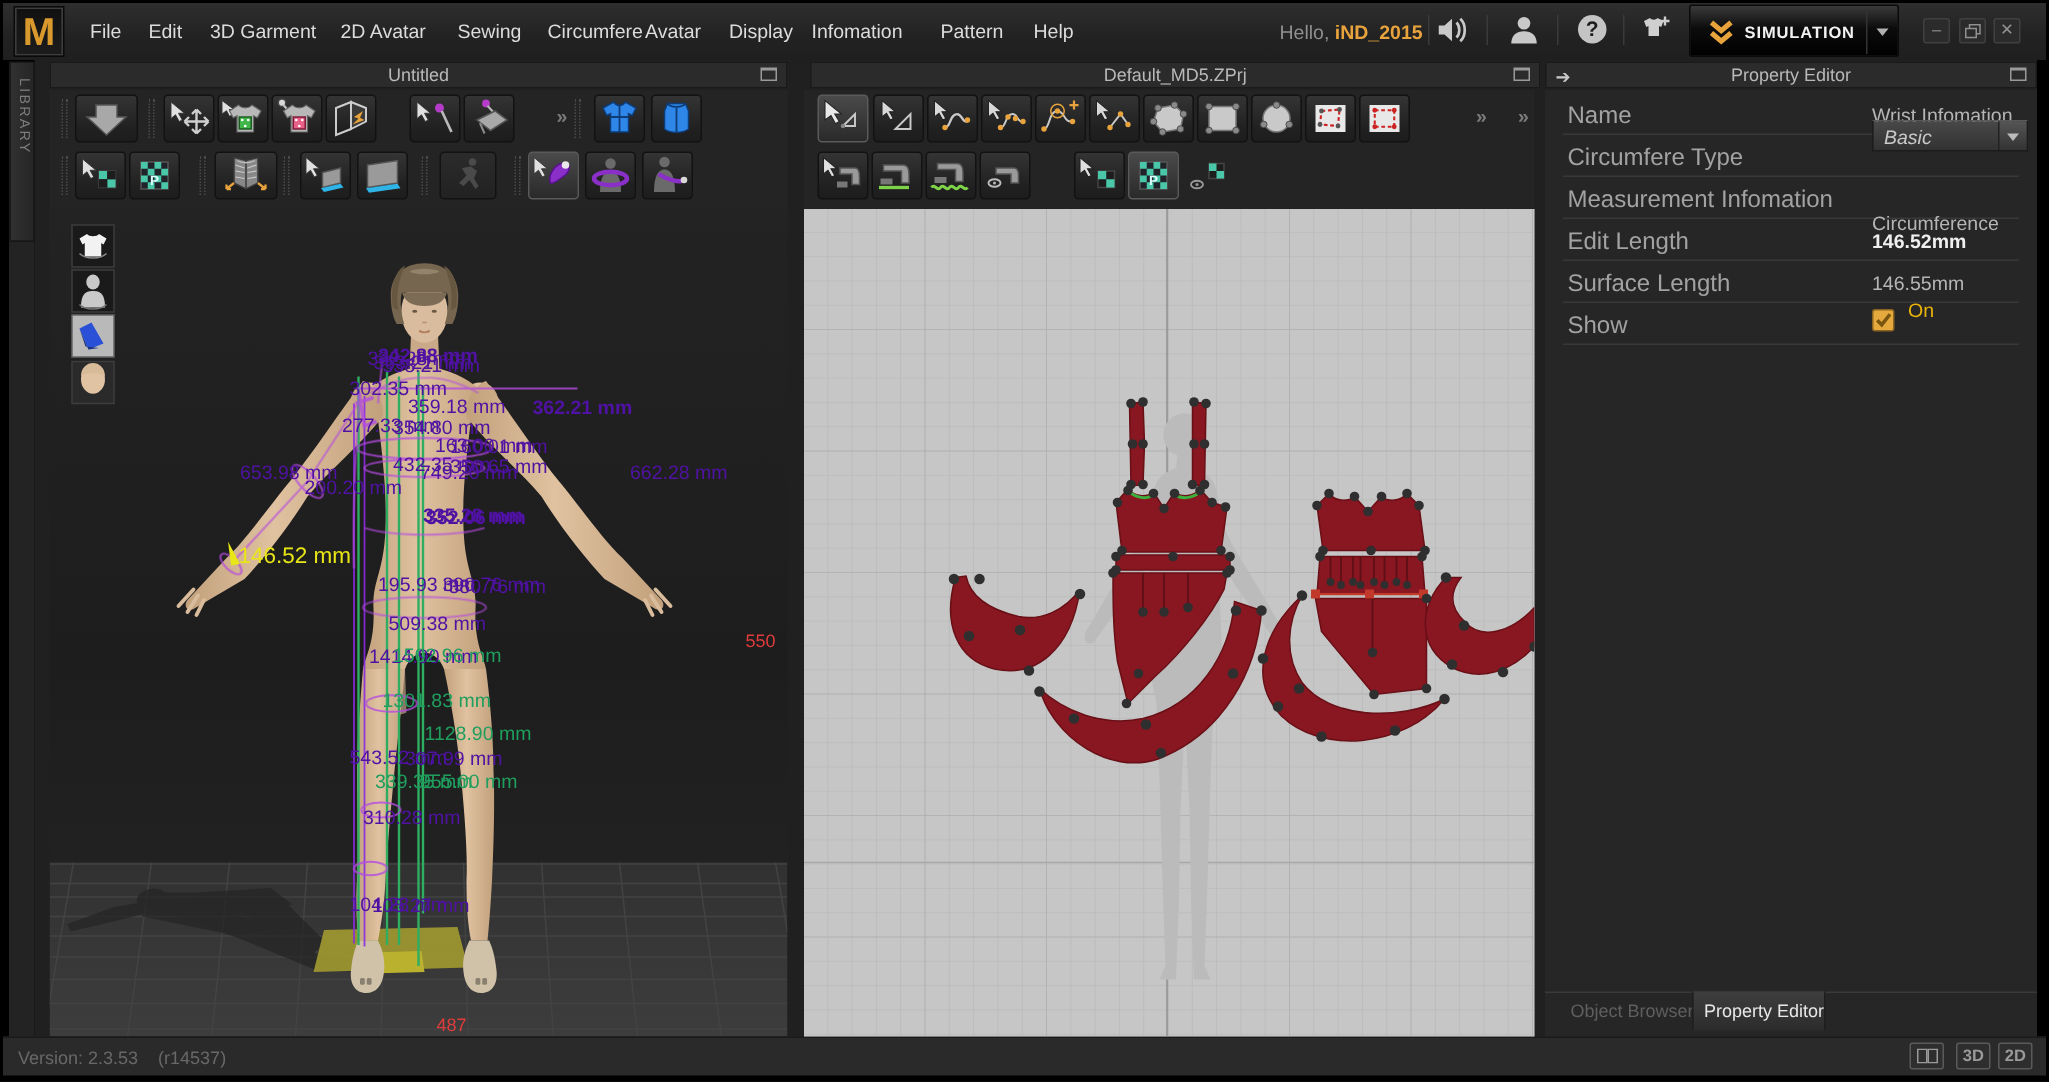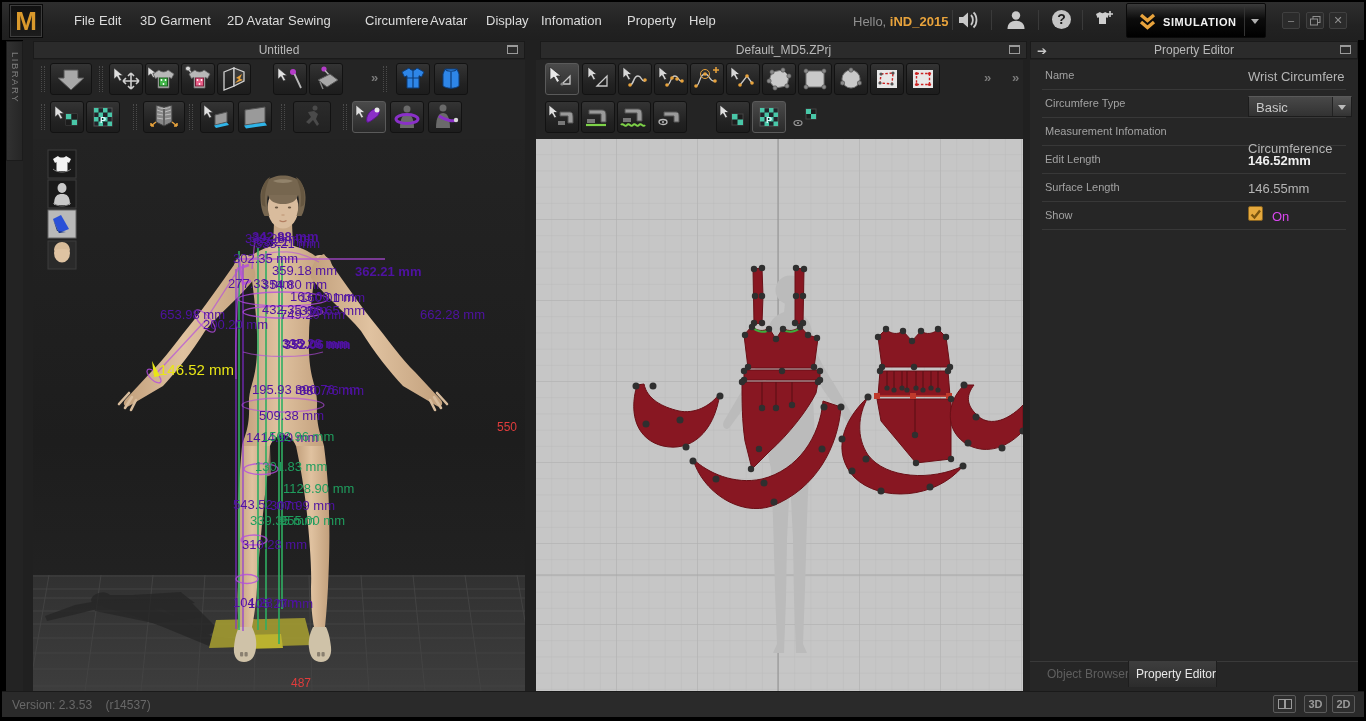--- a/index.html
+++ b/index.html
@@ -24,41 +24,41 @@
 #tb3d { left:33px; top:60px; width:492px; height:79px; background:#242424; }
 #tb2d { left:536px; top:60px; width:487px; height:79px; background:#242424; }
 .btn { position:absolute; width:34px; height:32px; background:linear-gradient(#343434,#212121 70%,#1d1d1d); border:1px solid #121212; border-radius:3px; }
 .btn.on { background:linear-gradient(#4a4a4a,#2a2a2a); border:1px solid #5a5a5a; }
 .btn svg { position:absolute; left:0; top:0; }
 .chev { position:absolute; color:#7a7a7a; font-size:13px; font-weight:bold; letter-spacing:-2px; }
 #v3d { left:33px; top:139px; width:492px; height:552px; background:linear-gradient(#232323,#1d1d1d 55%,#252525); overflow:hidden; }
 #v2d { left:536px; top:139px; width:487px; height:552px; background:#c6c6c6; overflow:hidden; }
 #prop { left:1030px; top:60px; width:328px; height:601px; background:#262626; }
 .prow { position:absolute; left:12px; width:304px; height:28px; border-bottom:1px solid #383838; }
-.plab { position:absolute; left:15px; top:7px; color:#a2a2a2; font-size:11px; }
+.plab { position:absolute; left:15px; top:7px; color:#a2a2a2; font-size:16px; }
 .pval { position:absolute; left:218px; top:7px; color:#b5b5b5; font-size:13px; }
 #ptabs { left:1030px; top:661px; width:328px; height:30px; background:#262626; }
 #statusbar { left:2px; top:691px; width:1362px; height:26px; background:#2a2a2a; border-top:1px solid #1a1a1a; }
 #version { position:absolute; left:10px; top:6px; color:#686868; font-size:12px; }
 .sbtn { position:absolute; top:3px; width:23px; height:18px; background:#2e2e2e; border:1px solid #5a5a5a; border-radius:2px; color:#9a9a9a; font-size:11px; font-weight:bold; text-align:center; line-height:16px; }
 </style>
 </head>
 <body>
 <div id="menubar" class="abs"></div>
 <div id="mlogo" class="abs">M</div>
-<div class="mitem abs" style="left:74px">File</div>
+<div class="mitem abs" style="left:60px">File</div>
 <div class="mitem abs" style="left:99px">Edit</div>
 <div class="mitem abs" style="left:140px">3D Garment</div>
 <div class="mitem abs" style="left:227px">2D Avatar</div>
-<div class="mitem abs" style="left:288px">Sewing</div>
+<div class="mitem abs" style="left:305px">Sewing</div>
 <div class="mitem abs" style="left:365px">Circumfere</div>
 <div class="mitem abs" style="left:430px">Avatar</div>
 <div class="mitem abs" style="left:486px">Display</div>
 <div class="mitem abs" style="left:541px">Infomation</div>
-<div class="mitem abs" style="left:627px">Property</div>
+<div class="mitem abs" style="left:627px">Pattern</div>
 <div class="mitem abs" style="left:689px">Help</div>
 <div id="hello" class="abs" style="left:853px">Hello, <b>iND_2015</b></div>
 <div id="topicons" class="abs">
   <div class="abs" style="left:952px;top:10px;width:1px;height:20px;background:#3a3a3a"></div>
   <svg class="abs" style="left:959px;top:11px" width="20" height="18" viewBox="0 0 20 18">
       <path d="M0,6 L4,6 L9,1.5 L9,16.5 L4,12 L0,12 Z" fill="#c9c9c9"></path>
       <path d="M12,4 C14.5,6.5 14.5,11.5 12,14 M14.5,1.5 C18.5,5 18.5,13 14.5,16.5" stroke="#c9c9c9" stroke-width="1.8" fill="none"></path>
     </svg>
   <div class="abs" style="left:991px;top:10px;width:1px;height:20px;background:#3a3a3a"></div>
   <svg class="abs" style="left:1006px;top:10px" width="20" height="20" viewBox="0 0 20 20">
@@ -749,40 +749,40 @@
 </svg>
 </div>
 <div id="prop" class="abs">
   <div class="prow" style="top:2px"></div>
   <div class="prow" style="top:30px"></div>
   <div class="prow" style="top:58px"></div>
   <div class="prow" style="top:86px"></div>
   <div class="prow" style="top:114px"></div>
   <div class="prow" style="top:142px"></div>
   <div class="plab" style="top:9px">Name</div>
-    <div class="pval" style="top:9px">Wrist Circumfere</div>
+    <div class="pval" style="top:9px">Wrist Infomation</div>
   <div class="plab" style="top:37px">Circumfere Type</div>
-  <div class="abs" style="left:218px;top:36px;width:104px;height:21px;background:linear-gradient(#484848,#323232);border:1px solid #1c1c1c;border-top-color:#5a5a5a;">
+  <div class="abs" style="left:218px;top:20px;width:104px;height:21px;background:linear-gradient(#484848,#323232);border:1px solid #1c1c1c;border-top-color:#5a5a5a;font-style:italic;">
      <span style="position:absolute;left:7px;top:3px;color:#c9c9c9;font-size:13px">Basic</span>
      <span style="position:absolute;right:0;top:0;width:19px;height:19px;background:linear-gradient(#555,#333);border-left:1px solid #222"></span>
      <span style="position:absolute;right:5px;top:8px;width:0;height:0;border-left:4px solid transparent;border-right:4px solid transparent;border-top:5px solid #bbb"></span>
   </div>
   <div class="plab" style="top:65px">Measurement Infomation</div>
     <div class="pval" style="top:81px">Circumference</div>
   <div class="plab" style="top:93px">Edit Length</div>
     <div class="pval" style="top:93px;color:#efefef;font-weight:bold">146.52mm</div>
   <div class="plab" style="top:121px">Surface Length</div>
     <div class="pval" style="top:121px">146.55mm</div>
   <div class="plab" style="top:149px">Show</div>
   <div class="abs" style="left:218px;top:146px;width:15px;height:15px;background:#e5a93d;border:1px solid #8a6420;border-radius:2px">
     <svg width="13" height="13" viewBox="0 0 13 13">
         <path d="M2.5,6.5 L5.5,9.5 L11,2.5" stroke="#7a5510" stroke-width="2.4" fill="none"></path>
       </svg>
   </div>
-  <div class="pval" style="left:242px;top:149px;color:#d946ef">On</div>
+  <div class="pval" style="left:242px;top:139px;color:#eab308">On</div>
 </div>
 <div id="ptabs" class="abs">
   <div style="position:absolute;left:0;top:0;width:328px;height:1px;background:#3a3a3a"></div>
   <div style="position:absolute;left:17px;top:6px;color:#5f5f5f;font-size:12px">Object Browser</div>
   <div style="position:absolute;left:98px;top:0;width:89px;height:26px;background:linear-gradient(#3e3e3e,#2c2c2c);border-left:1px solid #1e1e1e;border-right:1px solid #1e1e1e"></div>
   <div style="position:absolute;left:106px;top:6px;color:#e8e8e8;font-size:12px">Property Editor</div>
 </div>
 <div id="statusbar" class="abs">
     <div id="version">Version: 2.3.53&nbsp;&nbsp;&nbsp;&nbsp;(r14537)</div>
   <div class="sbtn" style="left:1271px"><svg width="14" height="10" viewBox="0 0 14 10" style="margin-top:3px">

